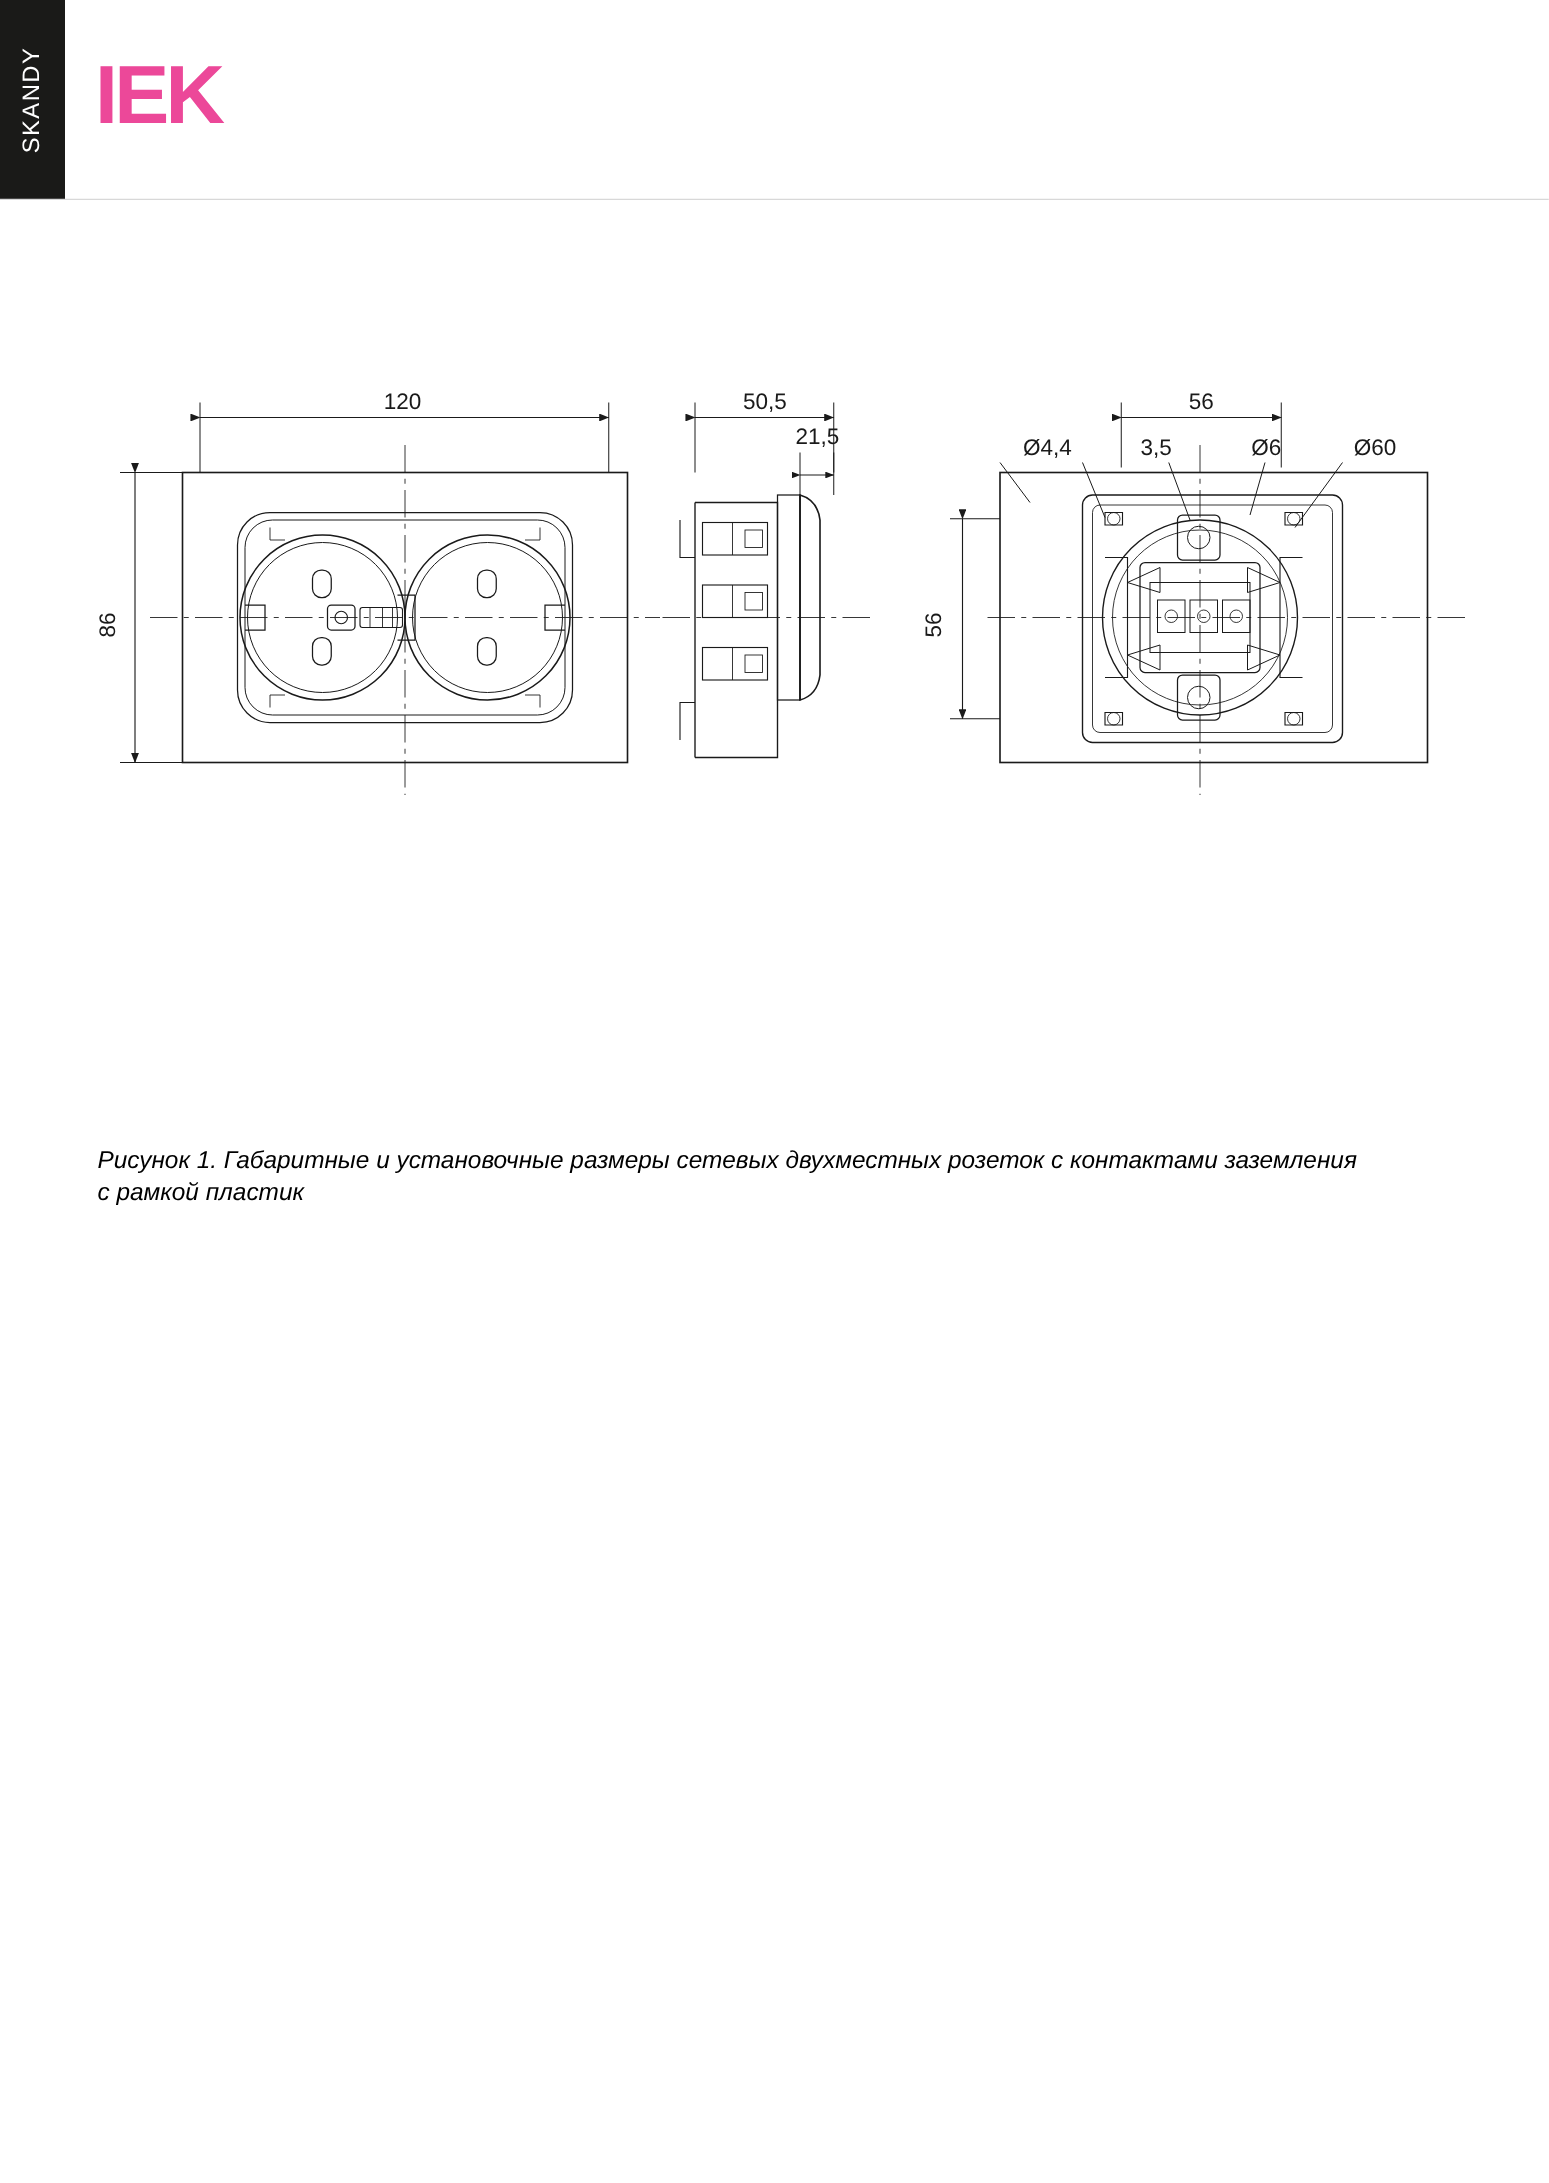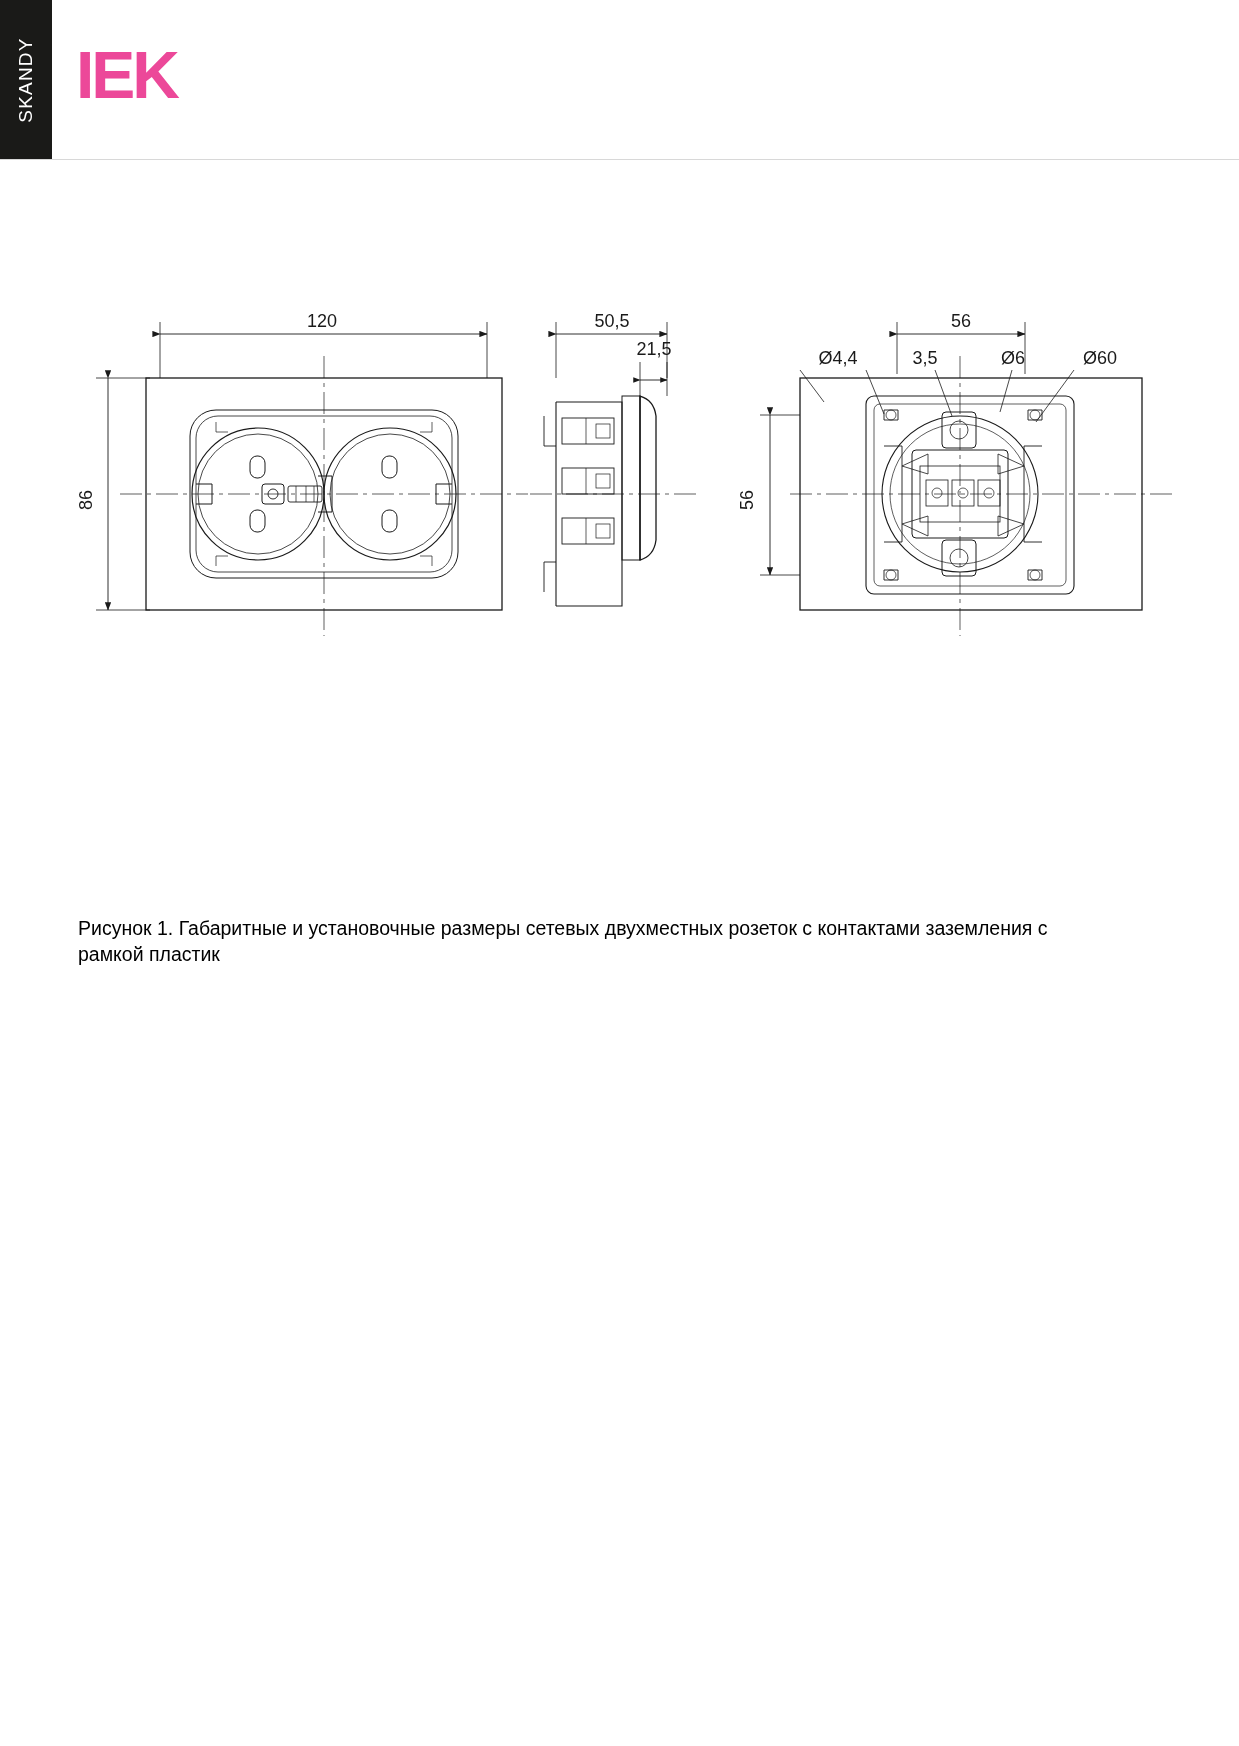--- a/index.html
+++ b/index.html
@@ -81,20 +81,21 @@
   
   .caption {
     position: absolute;
     left: 78px;
     top: 915px;
     width: 1010px;
     font-size: 19.5px;
     line-height: 26px;
     color: #000000;
     font-family: "Liberation Sans", sans-serif;
+    font-style: italic;
   }
 </style>
 </head>
 <body>
 
 <div class="header-band">
   <div class="brand-block">
     <div class="brand-vertical">SKANDY</div>
   </div>
   <div class="logo">IEK</div>

